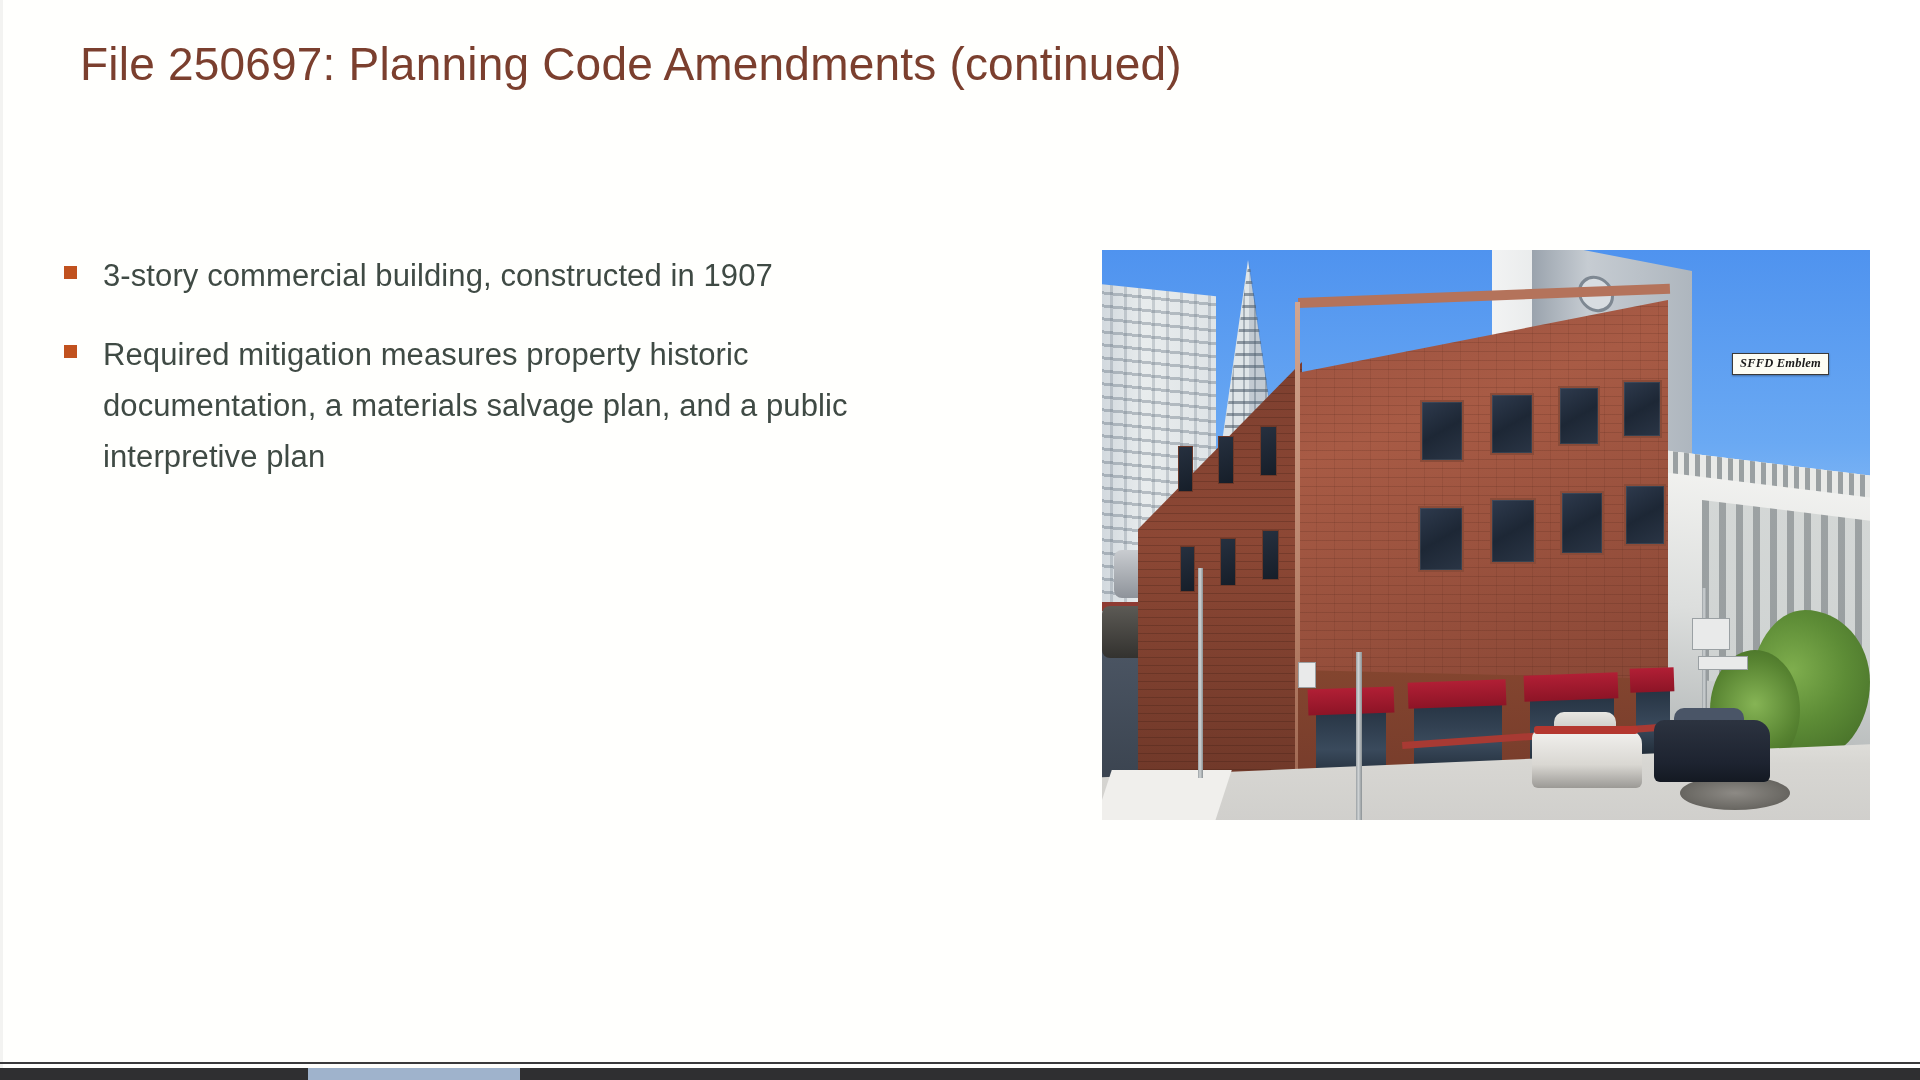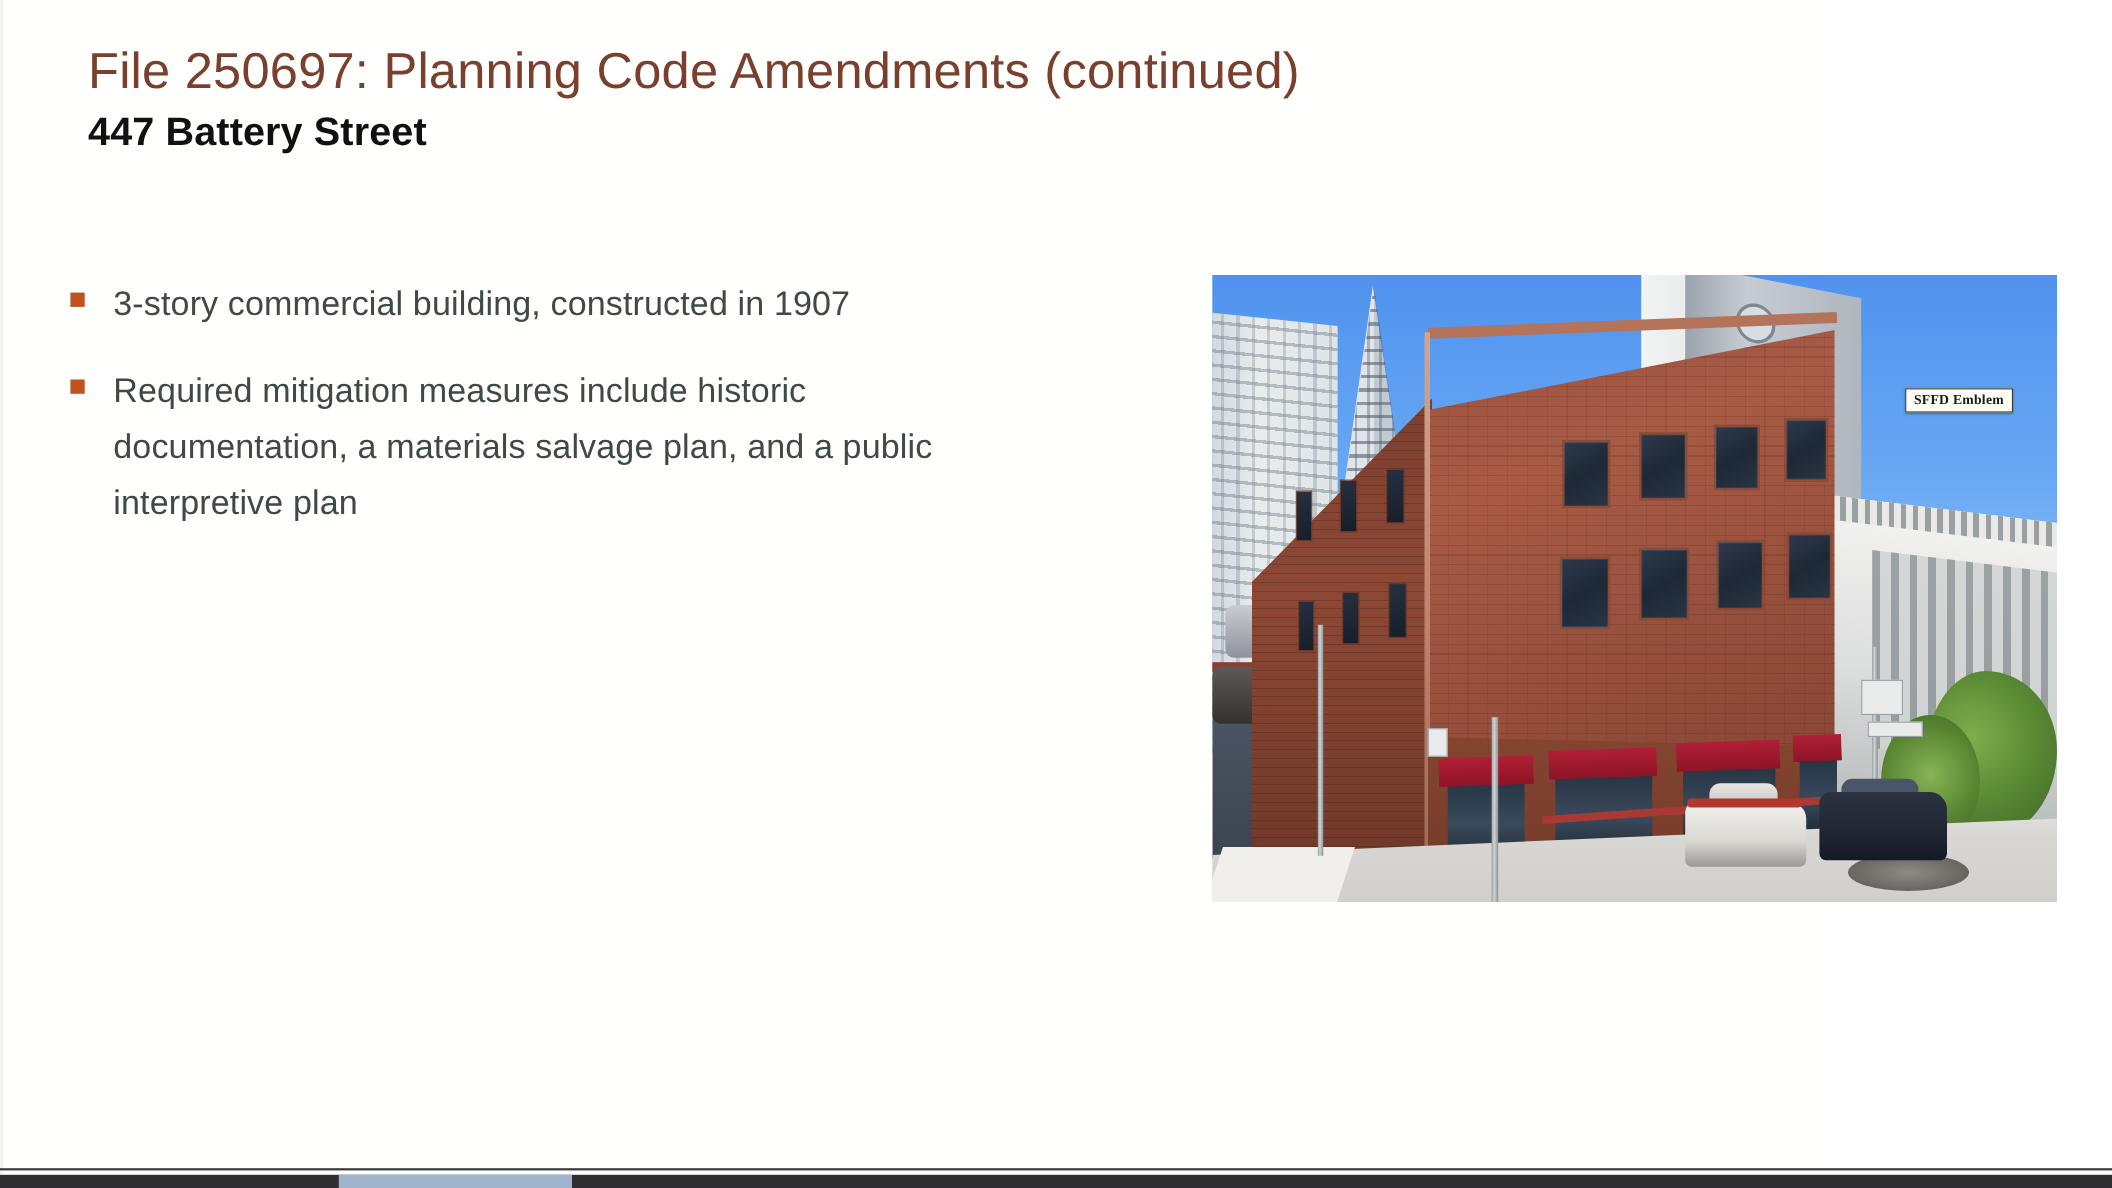--- a/index.html
+++ b/index.html
@@ -87,20 +87,21 @@
 
   
   #photo-frame {
     position: absolute;
     left: 1102px;
     top: 250px;
     width: 768px;
     height: 570px;
     overflow: hidden;
     background: #e5e5e5;
+    font-style: italic;
   }
 
   #photo {
     position: absolute;
     left: 0;
     top: 0;
     width: 768px;
     height: 570px;
   }
 
@@ -402,35 +403,34 @@
 </style>
 </head>
 <body>
 
 <div id="slide">
 
   <div id="left-edge"></div>
 
   <div id="heading">
     <div id="slide-title">File 250697: Planning Code Amendments (continued)</div>
-    <div id="slide-subtitle">447 Battery Street</div>
   </div>
 
   <div id="bullets">
 
     <div class="bullet-row">
       <span class="bullet-marker"></span>
       <span class="bullet-text">3-story commercial building, constructed in 1907</span>
     </div>
 
 
 
     <div class="bullet-row">
       <span class="bullet-marker"></span>
-      <span class="bullet-text">Required mitigation measures include historic documentation, a materials salvage plan, and a public interpretive plan</span>
+      <span class="bullet-text">Required mitigation measures property historic documentation, a materials salvage plan, and a public interpretive plan</span>
     </div>
 
   </div>
 
   <div id="photo-frame">
     <div id="photo">
 
       <div class="ph sky"></div>
 
       <div class="ph bg-tower-left"></div>

